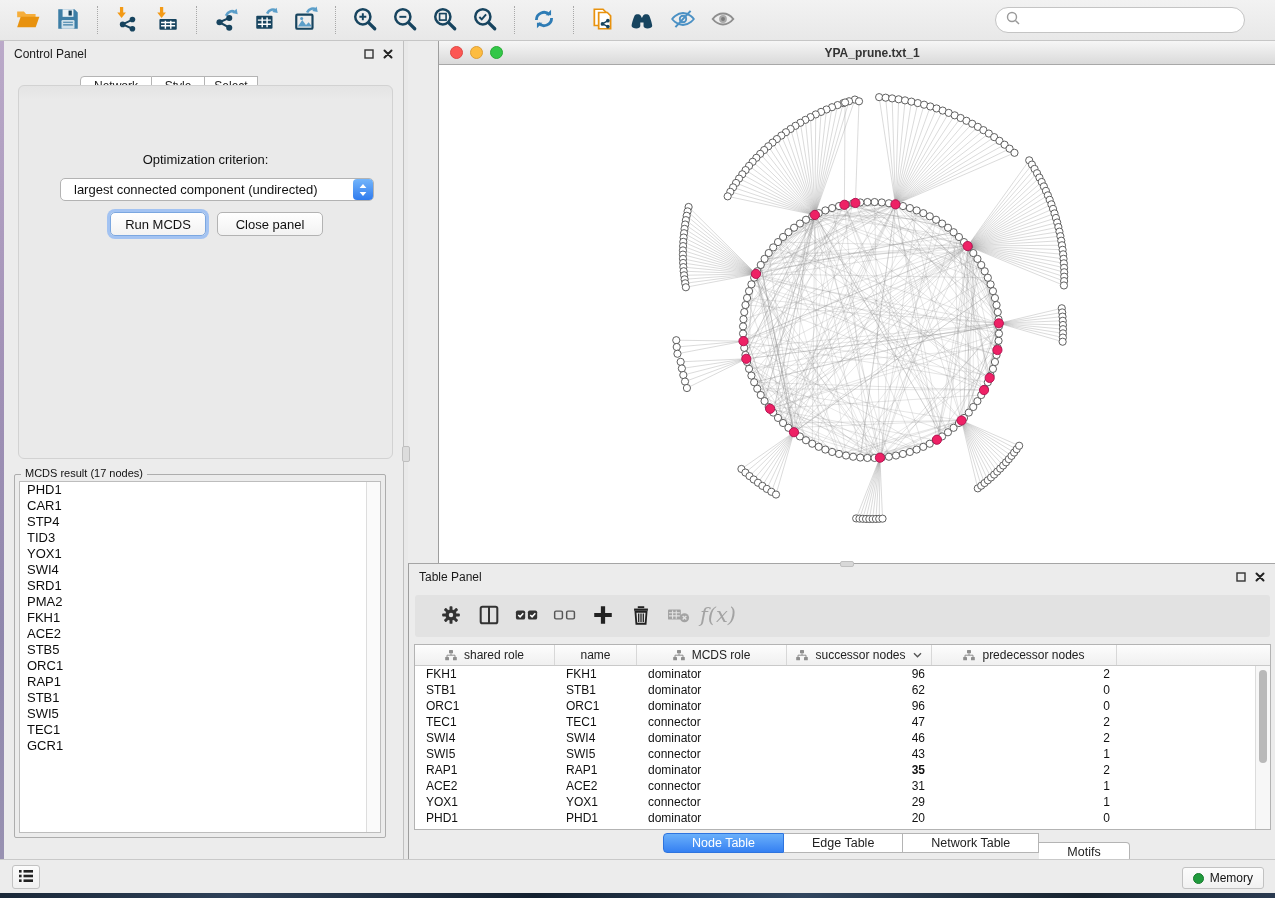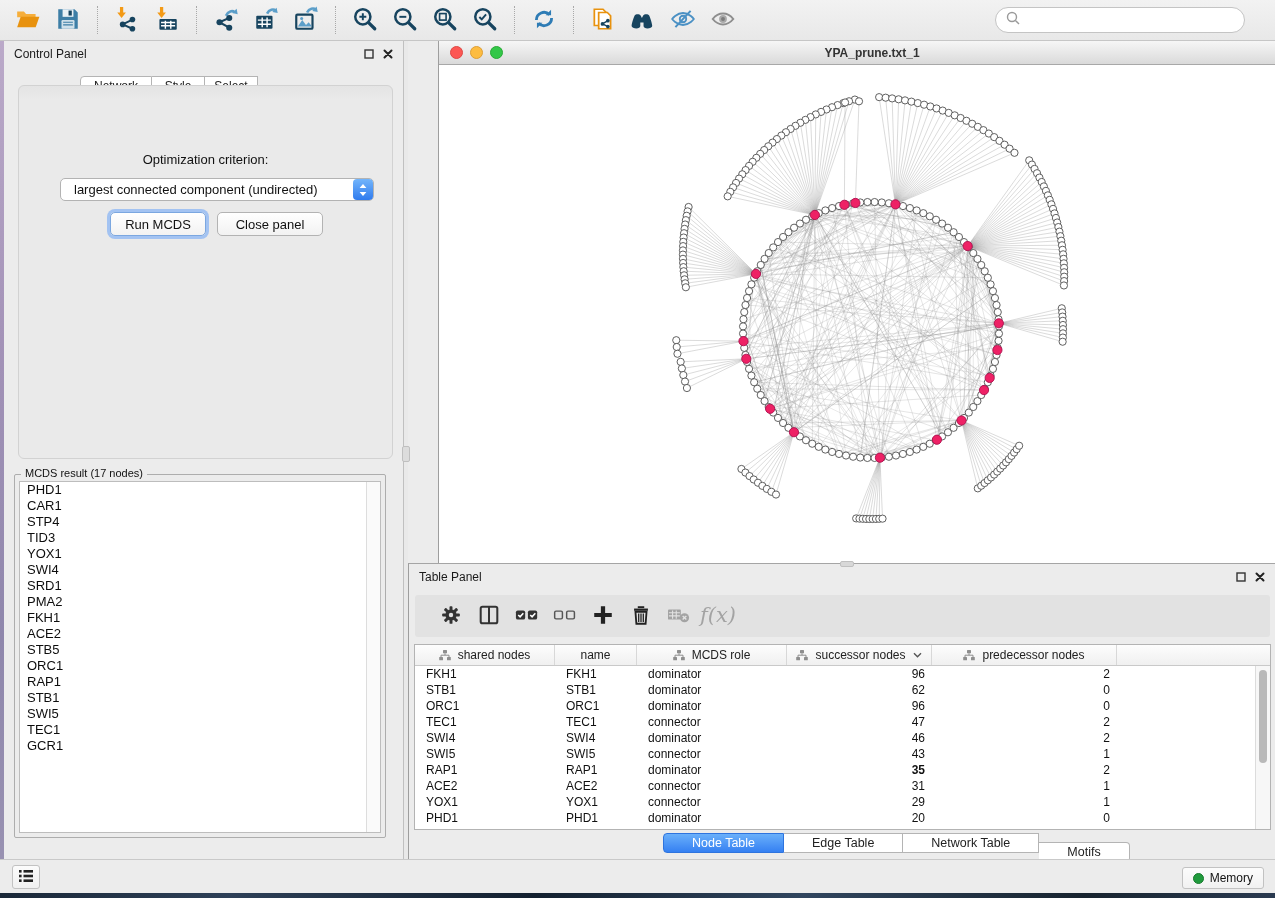--- a/index.html
+++ b/index.html
@@ -1186,21 +1186,21 @@
           <span style="display: flex;">
             <svg width="12" height="11" viewBox="0 0 12 11">
               <g fill="#8E8E8E">
                 <rect x="4" y="0" width="4" height="3.2" rx="0.5"></rect>
                 <rect x="0.2" y="7" width="3.8" height="3.2" rx="0.5"></rect>
                 <rect x="8" y="7" width="3.8" height="3.2" rx="0.5"></rect>
               </g>
               <path d="M6 3.2v2M2 7V5.2h8V7" stroke="#8E8E8E" fill="none"></path>
             </svg>
           </span>
-          <span>shared nodes</span>
+          <span>shared role</span>
         </div>
         <div class="th" style="width: 82px;">
           <span>name</span>
         </div>
         <div class="th" style="width: 150px;">
           <span style="display: flex;">
             <svg width="12" height="11" viewBox="0 0 12 11">
               <g fill="#8E8E8E">
                 <rect x="4" y="0" width="4" height="3.2" rx="0.5"></rect>
                 <rect x="0.2" y="7" width="3.8" height="3.2" rx="0.5"></rect>

